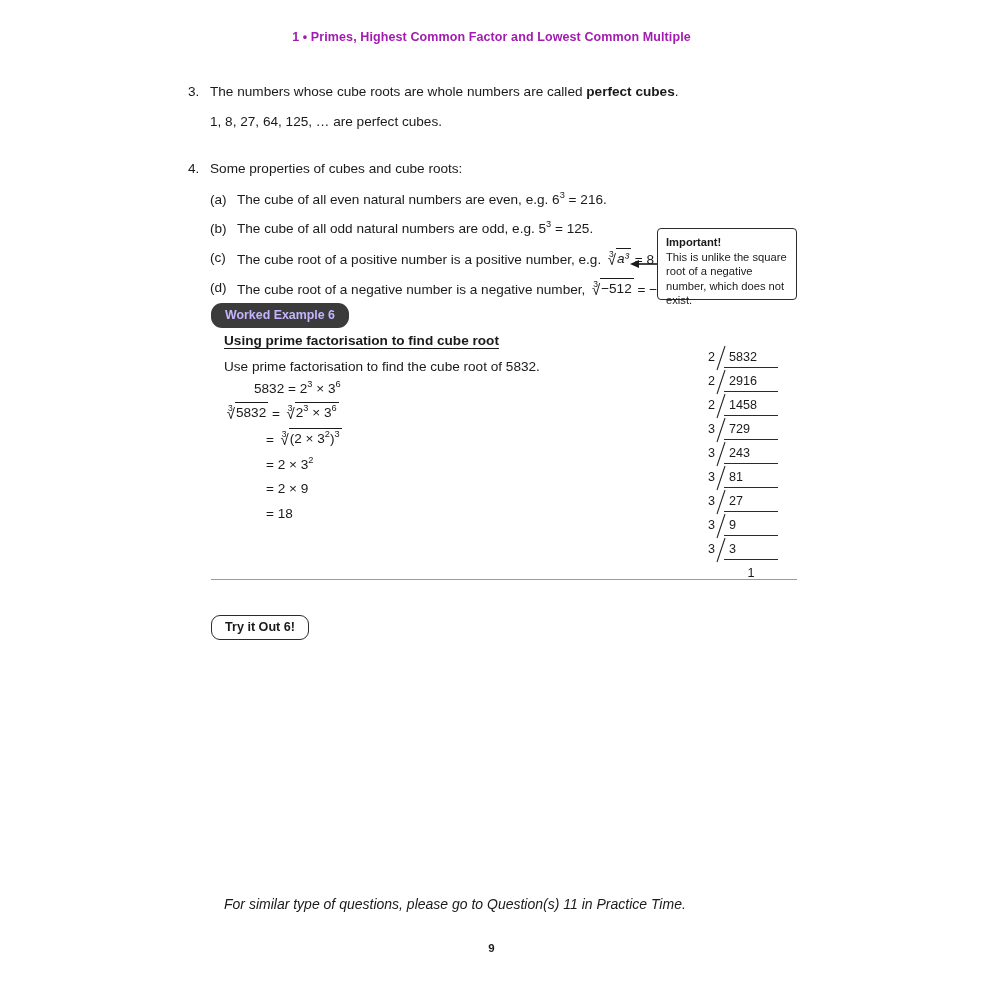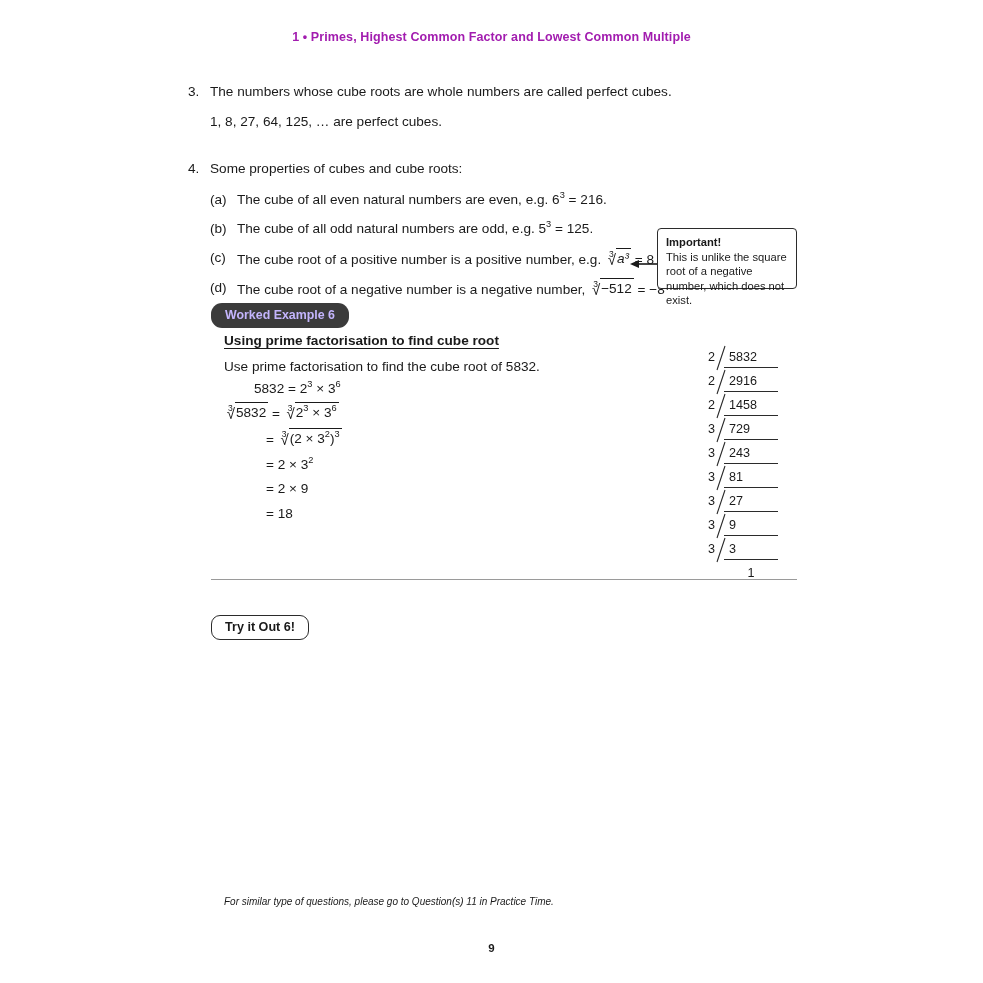--- a/index.html
+++ b/index.html
@@ -59,21 +59,21 @@
   .sub-row {
     display: flex;
     margin-top: 9px;
   }
   .sub-label {
     width: 27px;
     flex: 0 0 27px;
   }
   .gap-md { height: 26px; }
 
-  b, .bold { font-weight: normal; margin-top: 8px; }
+  b, .bold { font-weight: bold; margin-top: 8px; }
 
   sup { font-size: 0.68em; vertical-align: super; line-height: 0; }
   i, .ital { font-style: italic; }
 
   
   .radical {
     display: inline-block;
     position: relative;
     white-space: nowrap;
   }
@@ -96,21 +96,21 @@
     top: -1px;
     display: inline-block;
   }
 
   
   .callout {
     position: absolute;
     left: 657px;
     top: 228px;
     width: 140px;
-    height: 61px;
+    height: 72px;
     border: 1.2px solid #2b2b2b;
     border-radius: 4px;
     background: #fff;
     padding: 6px 8px;
     box-sizing: border-box;
     font-size: 11.2px;
     line-height: 1.3;
   }
   .callout .imp-title { font-weight: bold; }
   .arrow {
@@ -227,21 +227,21 @@
     left: 224px;
     top: 624px;
     font-size: 13.6px;
   }
 
   
   .footnote {
     position: absolute;
     left: 224px;
     top: 896px;
-    font-size: 10px;
+    font-size: 14px;
     font-style: italic;
   }
   .page-number {
     position: absolute;
     top: 942px;
     left: 0;
     width: 983px;
     text-align: center;
     font-size: 11.5px;
     font-weight: bold;

